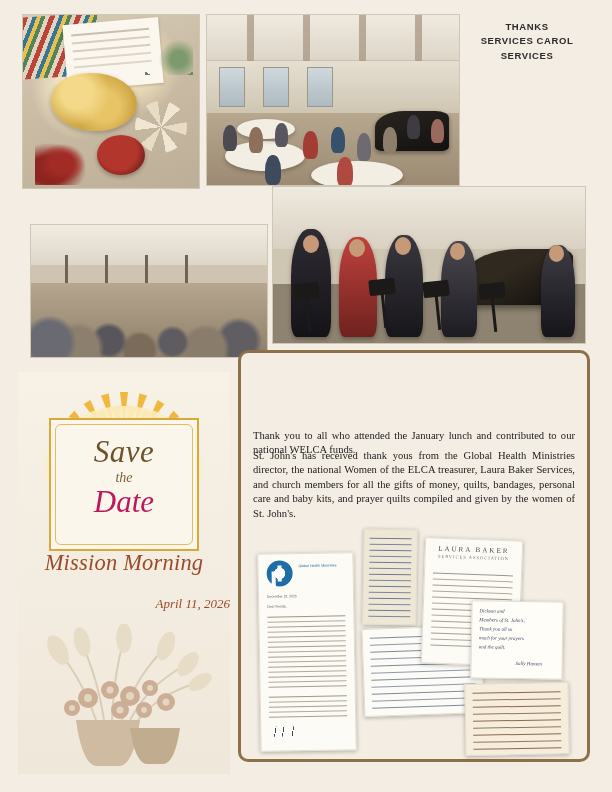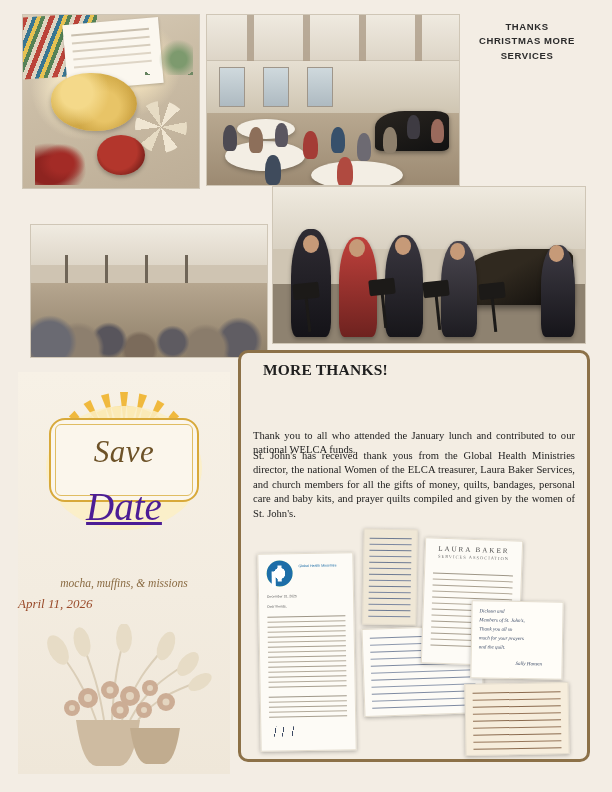--- a/index.html
+++ b/index.html
@@ -205,54 +205,54 @@
   #std-panel {
     position: absolute; left: 18px; top: 372px; width: 212px; height: 402px;
     background: linear-gradient(180deg, #f7f1e6 0%, #f3ece0 55%, #efe7d9 100%);
   }
   #sunburst {
     position: absolute; left: 50%; top: 16px; transform: translateX(-50%);
     width: 196px; height: 150px;
   }
   #std-card {
     position: absolute; left: 50%; top: 46px; transform: translateX(-50%);
-    width: 150px; height: 84px; border-radius: 16px;
+    width: 150px; height: 133px; border-radius: 0;
     border: 2px solid #d8a93a;
     background: #fbf6ec;
   }
   #std-card .inner {
     position: absolute; inset: 4px; border: 1px solid #e0bd63; border-radius: 6px;
   }
   #std-save {
     position: absolute; left: 0; right: 0; top: 14px; text-align: center;
     font-family: "Liberation Serif", serif; font-style: italic;
     font-size: 31px; color: #6d5228; letter-spacing: .5px;
   }
   #std-the {
     position: absolute; left: 0; right: 0; top: 50px; text-align: center;
     font-family: "Liberation Serif", serif; font-style: italic;
     font-size: 14px; color: #7a5f33;
   }
   #std-date {
     position: absolute; left: 0; right: 0; top: 64px; text-align: center;
     font-family: "Liberation Serif", serif; font-style: italic;
-    font-size: 39px; color: #4c1d95; text-decoration: underline;
+    font-size: 31px; color: #be185d;
   }
   #std-mission {
     position: absolute; left: 0; right: 0; top: 178px; text-align: center;
     font-family: "Liberation Serif", serif; font-style: italic;
     font-size: 22.5px; color: #9a4b2a; letter-spacing: .2px;
   }
   #std-sub {
     position: absolute; left: 0; right: 0; top: 205px; text-align: center;
     font-family: "Liberation Serif", serif; font-style: italic;
     font-size: 11.5px; color: #8a6b42;
   }
   #std-when {
-    position: absolute; left: 0; right: 0; top: 224px; text-align: left;
+    position: absolute; left: 0; right: 0; top: 224px; text-align: right;
     font-family: "Liberation Serif", serif; font-style: italic;
     font-size: 13px; color: #9a4b2a;
   }
   
   #florals {
     position: absolute; left: 8px; top: 252px; width: 196px; height: 146px;
   }
 
   
   #thanks-panel {
@@ -386,21 +386,21 @@
     <div class="pole" style="left:114px"></div>
     <div class="pole" style="left:154px"></div>
     <div class="cloth2" style="left:34px;  top:78px; width:86px; height:26px;"></div>
     <div class="cloth2" style="left:132px; top:84px; width:84px; height:24px;"></div>
     <div class="crowd"></div>
   </div>
 
   <div id="annual-block">
     <div id="annual-title">
       <div>THANKS</div>
-      <div>CHRISTMAS MORE</div>
+      <div>SERVICES CAROL</div>
       <div>SERVICES</div>
     </div>
   </div>
 
   <div id="std-panel">
 
     <svg id="sunburst" viewBox="0 0 196 150">
       <g fill="#f0b93e">
         <g transform="translate(98,78)">
           <g>
@@ -439,24 +439,25 @@
           <path d="M-5,-60 L5,-60 L0,-34 Z" transform="rotate(97.5)"></path>
           <path d="M-5,-60 L5,-60 L0,-34 Z" transform="rotate(-97.5)"></path>
         </g>
       </g>
       <ellipse cx="98" cy="80" rx="78" ry="62" fill="#fbeec4" opacity=".85"></ellipse>
     </svg>
 
     <div id="std-card">
       <div class="inner"></div>
       <div id="std-save">Save</div>
+      <div id="std-the">the</div>
       <div id="std-date">Date</div>
     </div>
 
-    <div id="std-sub">mocha, muffins, &amp; missions</div>
+    <div id="std-mission">Mission Morning</div>
     <div id="std-when">April 11, 2026</div>
 
     <svg id="florals" viewBox="0 0 196 146">
       <g opacity=".9">
         <g stroke="#d8cbb4" stroke-width="2" fill="none">
           <path d="M70 96 C58 62 46 44 32 26"></path>
           <path d="M78 96 C72 58 64 40 56 18"></path>
           <path d="M86 96 C88 56 92 38 98 14"></path>
           <path d="M96 96 C108 58 122 42 140 22"></path>
           <path d="M104 96 C120 66 138 54 160 40"></path>
@@ -490,21 +491,20 @@
           <circle cx="94" cy="86" r="3.5"></circle>
             <circle cx="118" cy="86" r="3"></circle>
         </g>
         <path d="M50 96 q6 44 20 46 h24 q14 -2 20 -46 z" fill="#cbb79b"></path>
         <path d="M104 104 q5 34 16 36 h18 q11 -2 16 -36 z" fill="#bda687"></path>
       </g>
     </svg>
   </div>
 
   <div id="thanks-panel">
-    <div id="thanks-title">MORE THANKS!</div>
     <div class="tp" id="tp1">Thank you to all who attended the January lunch and contributed to our national WELCA funds.</div>
     <div class="tp" id="tp3">St. John's has received thank yous from the Global Health Ministries director, the national Women of the ELCA treasurer, Laura Baker Services, and church members for all the gifts of money, quilts, bandages, personal care and baby kits, and prayer quilts compiled and given by the women of St. John's.</div>
 
     <div id="letters">
 
       <div class="letter" style="left:14px; top:30px; width:96px; height:198px; transform:rotate(-1deg);">
         <div class="ghm-logo"></div>
         <div style="position:absolute; left:40px; top:10px; font-size:3.6px; color:#1d6ea8; font-family:'Liberation Sans',sans-serif;">Global Health Ministries</div>
         <div style="position:absolute; left:8px; top:40px; font-size:3.4px; color:#555;">December 31, 2025</div>
         <div style="position:absolute; left:8px; top:50px; font-size:3.4px; color:#555;">Dear friends,</div>

